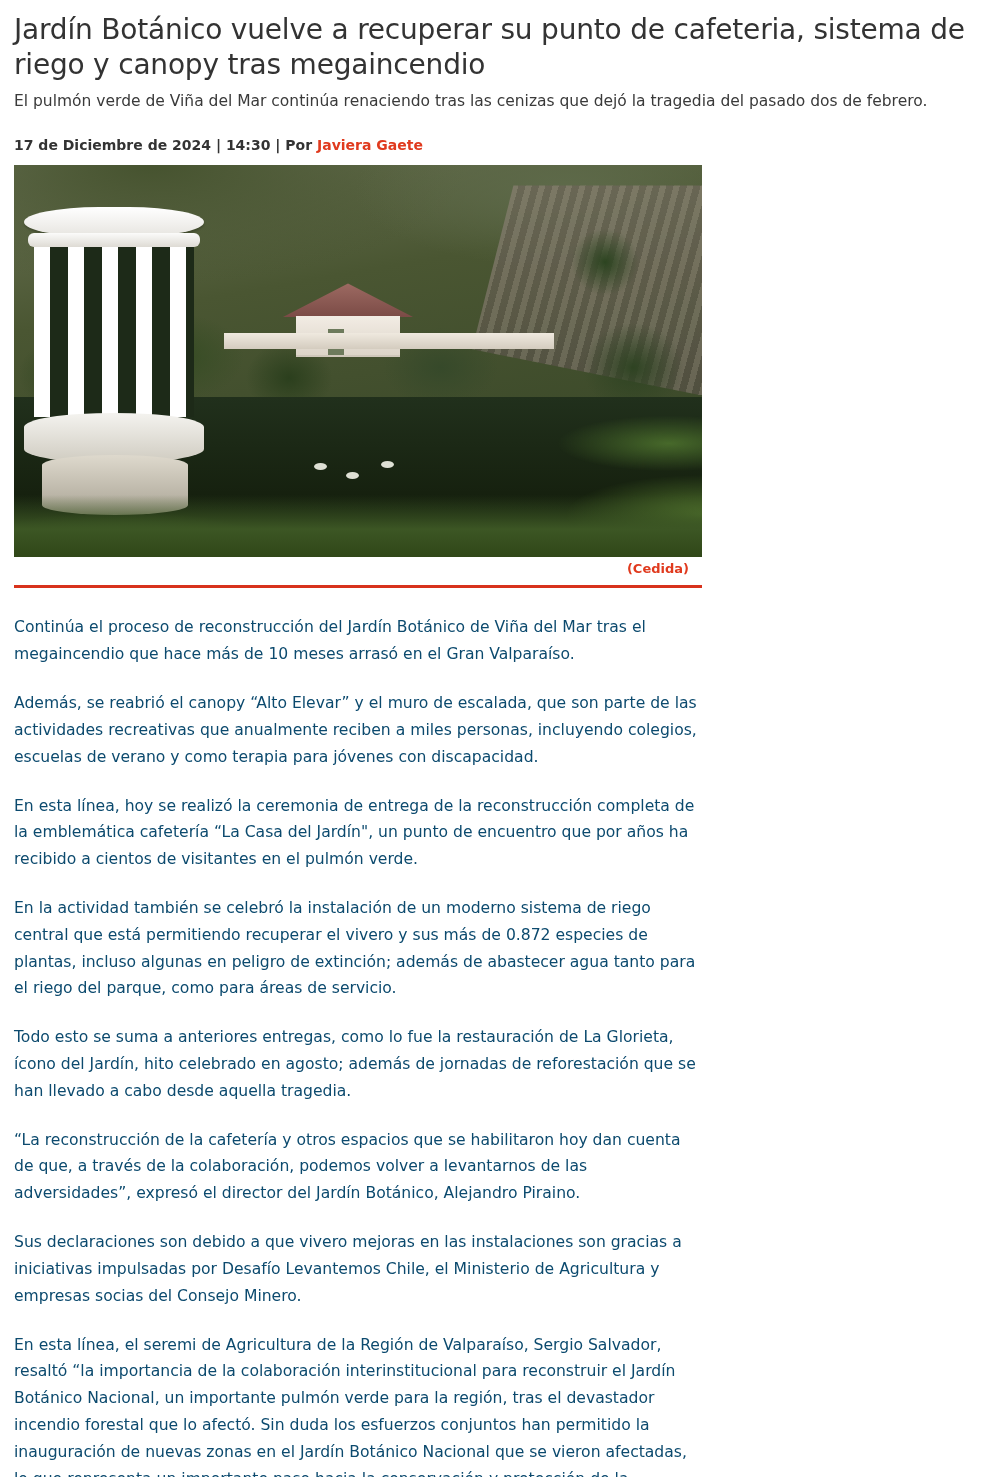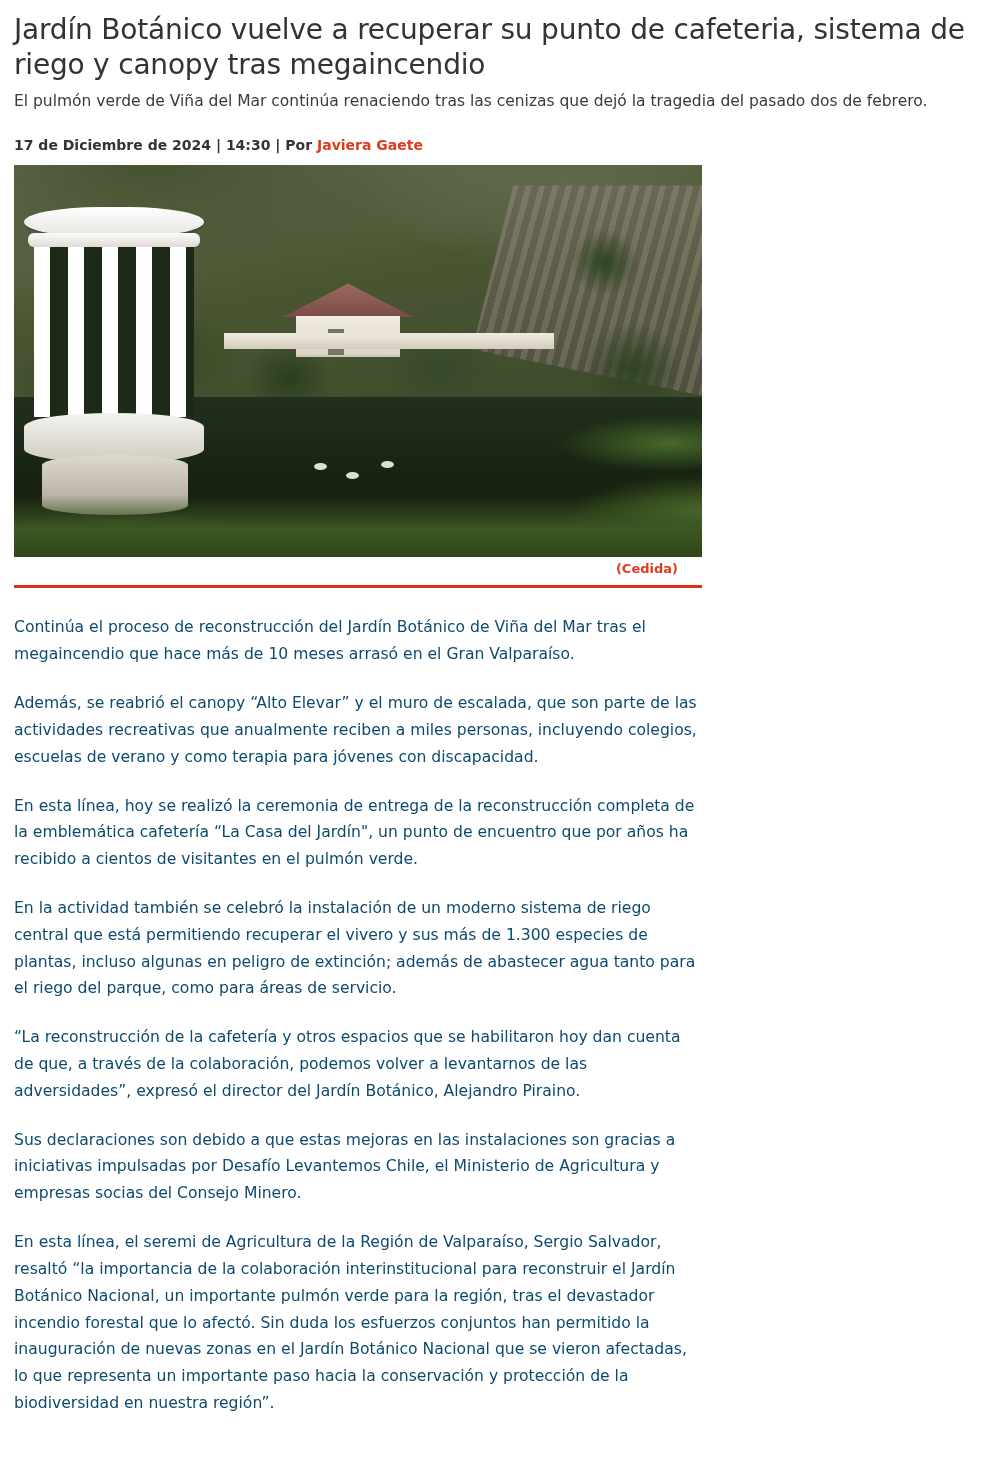--- a/index.html
+++ b/index.html
@@ -183,21 +183,21 @@
   .swan2 { left: 332px; top: 307px; }
   .swan3 { left: 367px; top: 296px; }
   .credit-bar {
     width: 688px;
     height: 28px;
     background: #ffffff;
     position: relative;
   }
   .credit {
     position: absolute;
-    right: 24px;
+    right: 13px;
     top: 4px;
     font-size: 13px;
     font-weight: bold;
     color: #e03a1e;
     font-family: "DejaVu Sans", sans-serif;
   }
   .body-copy {
     width: 690px;
   }
   .body-copy p {
@@ -255,19 +255,20 @@
     </div>
     <figcaption class="credit-bar">
       <span class="credit">(Cedida)</span>
     </figcaption>
   </figure>
 
   <div class="body-copy">
     <p>Continúa el proceso de reconstrucción del Jardín Botánico de Viña del Mar tras el megaincendio que hace más de 10 meses arrasó en el Gran Valparaíso.</p>
     <p>Además, se reabrió el canopy “Alto Elevar” y el muro de escalada, que son parte de las actividades recreativas que anualmente reciben a miles personas, incluyendo colegios, escuelas de verano y como terapia para jóvenes con discapacidad.</p>
     <p>En esta línea, hoy se realizó la ceremonia de entrega de la reconstrucción completa de la emblemática cafetería “La Casa del Jardín", un punto de encuentro que por años ha recibido a cientos de visitantes en el pulmón verde.</p>
-    <p>En la actividad también se celebró la instalación de un moderno sistema de riego central que está permitiendo recuperar el vivero y sus más de 1.300 especies de plantas, incluso algunas en peligro de extinción; además de abastecer agua tanto para el riego del parque, como para áreas de servicio.</p>
+    <p>En la actividad también se celebró la instalación de un moderno sistema de riego central que está permitiendo recuperar el vivero y sus más de 0.872 especies de plantas, incluso algunas en peligro de extinción; además de abastecer agua tanto para el riego del parque, como para áreas de servicio.</p>
+    <p>Todo esto se suma a anteriores entregas, como lo fue la restauración de La Glorieta, ícono del Jardín, hito celebrado en agosto; además de jornadas de reforestación que se han llevado a cabo desde aquella tragedia.</p>
     <p>“La reconstrucción de la cafetería y otros espacios que se habilitaron hoy dan cuenta de que, a través de la colaboración, podemos volver a levantarnos de las adversidades”, expresó el director del Jardín Botánico, Alejandro Piraino.</p>
-    <p>Sus declaraciones son debido a que estas mejoras en las instalaciones son gracias a iniciativas impulsadas por Desafío Levantemos Chile, el Ministerio de Agricultura y empresas socias del Consejo Minero.</p>
+    <p>Sus declaraciones son debido a que vivero mejoras en las instalaciones son gracias a iniciativas impulsadas por Desafío Levantemos Chile, el Ministerio de Agricultura y empresas socias del Consejo Minero.</p>
     <p>En esta línea, el seremi de Agricultura de la Región de Valparaíso, Sergio Salvador, resaltó “la importancia de la colaboración interinstitucional para reconstruir el Jardín Botánico Nacional, un importante pulmón verde para la región, tras el devastador incendio forestal que lo afectó. Sin duda los esfuerzos conjuntos han permitido la inauguración de nuevas zonas en el Jardín Botánico Nacional que se vieron afectadas, lo que representa un importante paso hacia la conservación y protección de la biodiversidad en nuestra región”.</p>
   </div>
 
 </div>
 
 </body></html>

